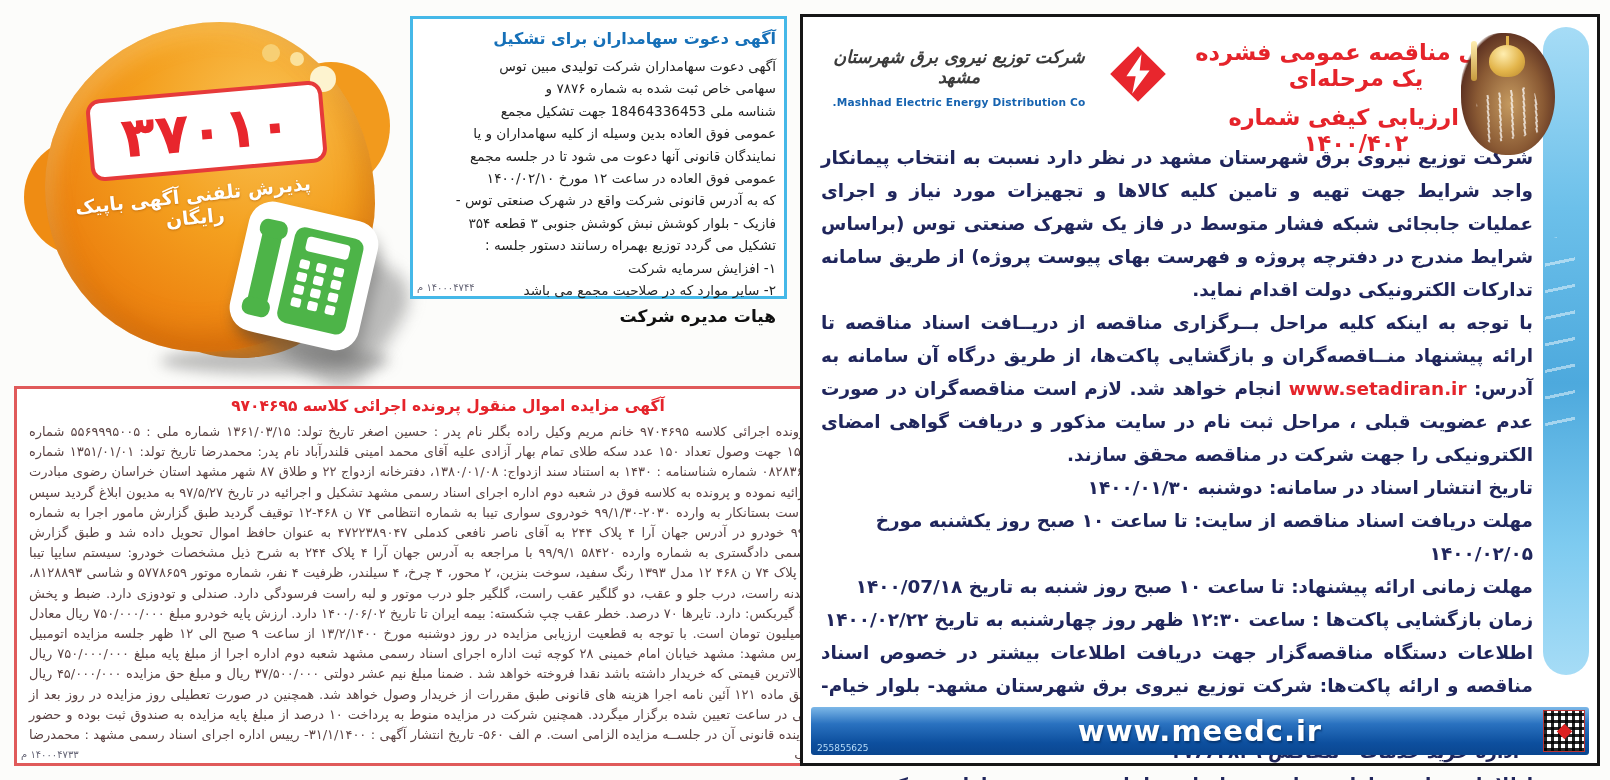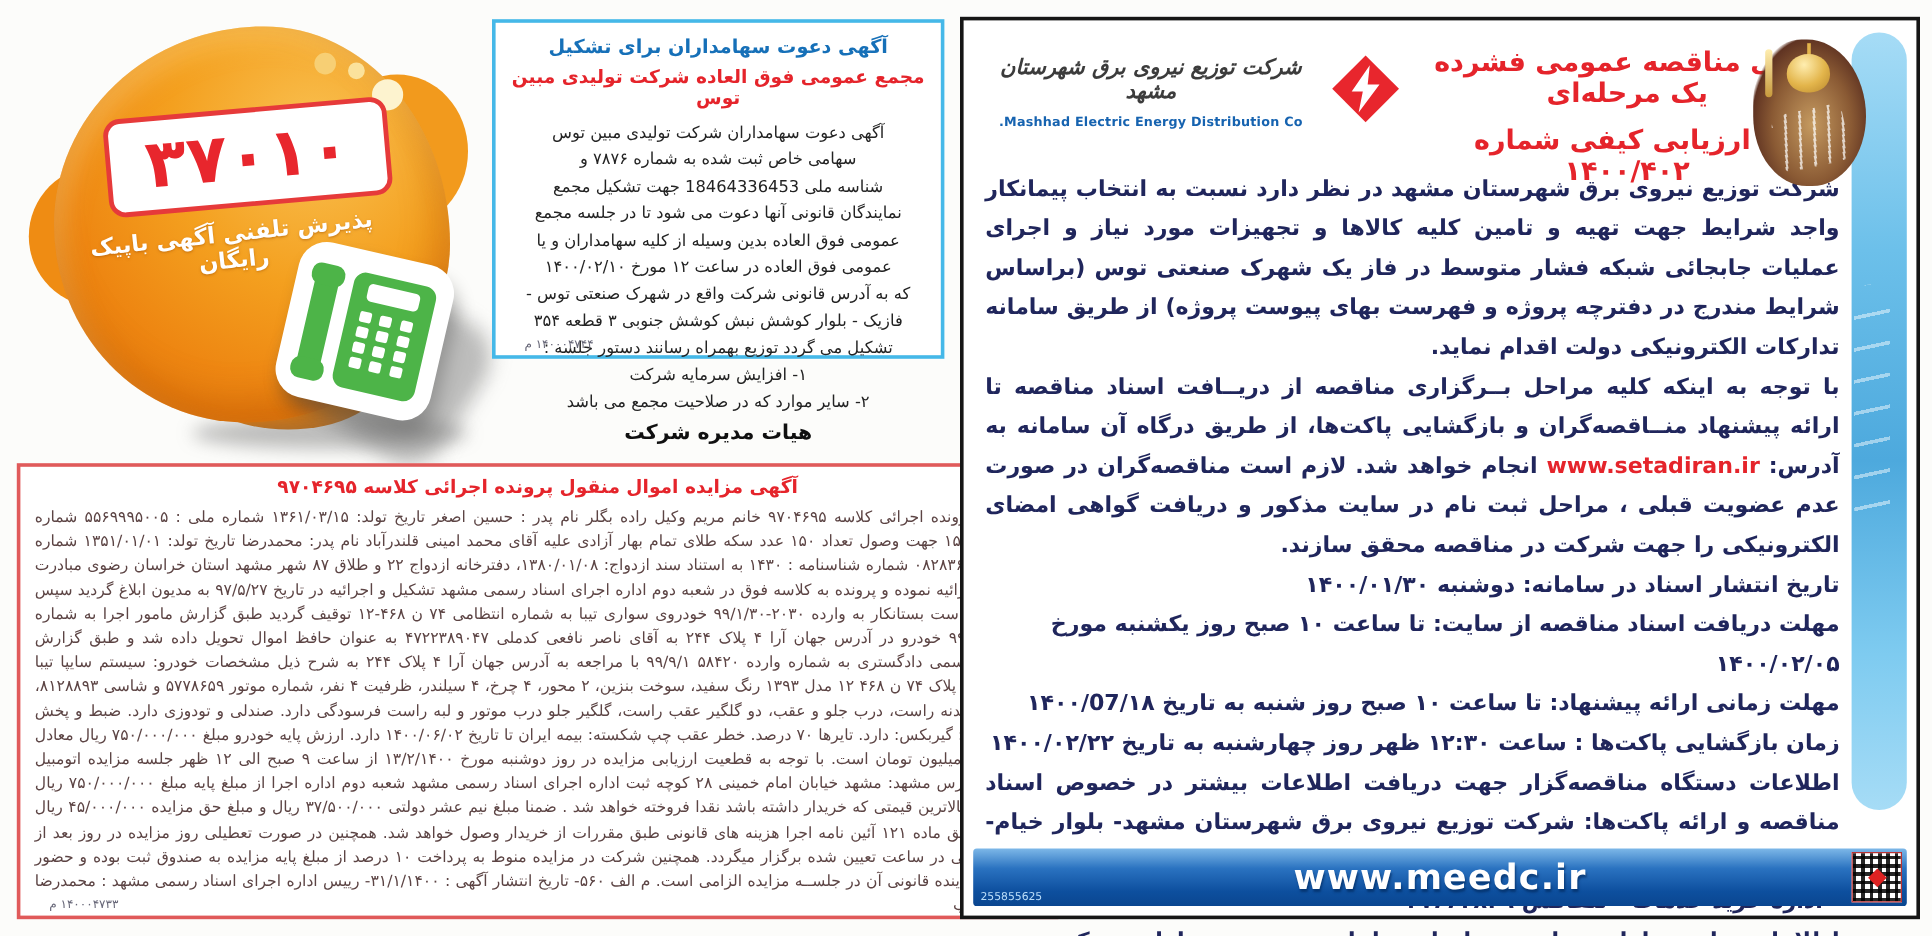--- a/index.html
+++ b/index.html
@@ -44,27 +44,27 @@
   .handset::before, .handset::after { content:""; position:absolute; left:-4px; width:28px; height:18px; background:#4db448; border-radius:8px; }
   .handset::before { top:-6px; } .handset::after { bottom:-6px; }
   .phone-body { position:absolute; left:48px; top:18px; width:70px; height:98px; background:#4db448; border-radius:10px; }
   .phone-screen { position:absolute; left:13px; top:8px; width:44px; height:15px; background:#fff; border-radius:4px; }
   .keypad { position:absolute; left:11px; top:32px; width:48px; display:grid; grid-template-columns:repeat(3,1fr); gap:4px; }
   .key { width:10px; height:9px; background:#fff; border-radius:2px; }
 
   
   .share-box {
     left:410px; top:16px; width:377px; height:283px; background:#fff;
-    border:3px solid #45b8e8; direction:rtl; text-align:center; padding:10px 8px 6px;
+    border:3px solid #45b8e8; direction:rtl; text-align:right; padding:10px 8px 6px;
   }
   .share-title1 { color:#1670b8; font-weight:bold; font-size:16px; margin-bottom:7px; }
   .share-title2 { color:#e5242b; font-weight:bold; font-size:15.5px; margin-bottom:9px; }
   .share-line  { font-size:13.6px; line-height:22.4px; color:#232323; }
   .share-sign  { font-weight:bold; font-size:17px; color:#101010; margin-top:5px; }
-  .ref-num { position:absolute; left:24px; bottom:3px; font-size:10px; color:#667; direction:rtl; }
+  .ref-num { position:absolute; left:4px; bottom:3px; font-size:10px; color:#667; direction:rtl; }
 
   
   .auction-box {
     left:14px; top:386px; width:868px; height:380px; background:#fff;
     border:3px solid #e05a5a; direction:rtl; padding:8px 12px 6px;
   }
   .auction-title { color:#e5242b; font-weight:bold; font-size:15.5px; text-align:center; margin-bottom:7px; }
   .auction-body  { font-size:13px; line-height:20.2px; text-align:justify; color:#5c4444; }
 
   
@@ -148,26 +148,25 @@
         <div class="key"></div>
           <div class="key"></div>
           <div class="key"></div>
       </div>
     </div>
   </div>
 </div>
 
 <div class="abs share-box">
   <div class="share-title1">آگهی دعوت سهامداران برای تشکیل</div>
-  <div class="share-title2">مجمع عمومی فوق العاده شرکت تولیدی مبین توس</div>
   <div class="share-line">آگهی دعوت سهامداران شرکت تولیدی مبین توس</div>
   <div class="share-line">سهامی خاص ثبت شده به شماره ۷۸۷۶ و</div>
   <div class="share-line">شناسه ملی 18464336453 جهت تشکیل مجمع</div>
+  <div class="share-line">عمومی فوق العاده بدین وسیله از کلیه سهامداران و یا</div>
   <div class="share-line">نمایندگان قانونی آنها دعوت می شود تا در جلسه مجمع</div>
-  <div class="share-line">عمومی فوق العاده بدین وسیله از کلیه سهامداران و یا</div>
   <div class="share-line">عمومی فوق العاده در ساعت ۱۲ مورخ ۱۴۰۰/۰۲/۱۰</div>
   <div class="share-line">که به آدرس قانونی شرکت واقع در شهرک صنعتی توس -</div>
   <div class="share-line">فازیک - بلوار کوشش نبش کوشش جنوبی ۳ قطعه ۳۵۴</div>
   <div class="share-line">تشکیل می گردد توزیع بهمراه رسانند دستور جلسه :</div>
   <div class="share-line">۱- افزایش سرمایه شرکت</div>
   <div class="share-line">۲- سایر موارد که در صلاحیت مجمع می باشد</div>
   <div class="share-sign">هیات مدیره شرکت</div>
   <div class="ref-num">۱۴۰۰۰۴۷۴۴ م</div>
 </div>
 

